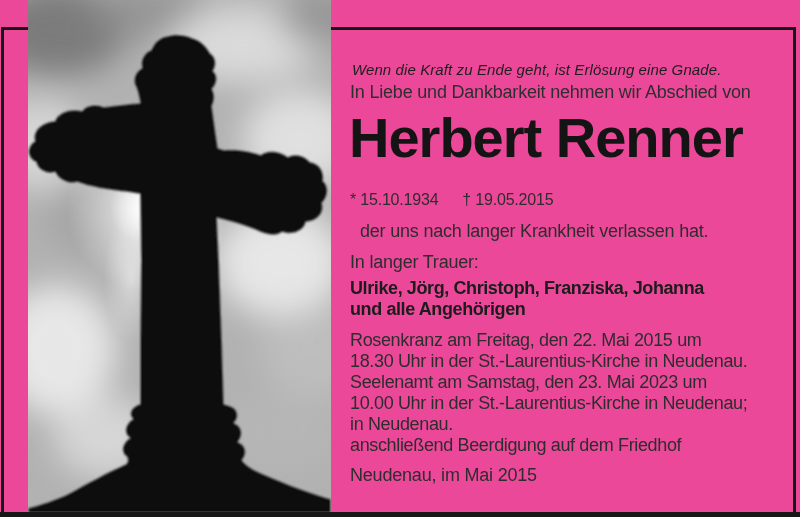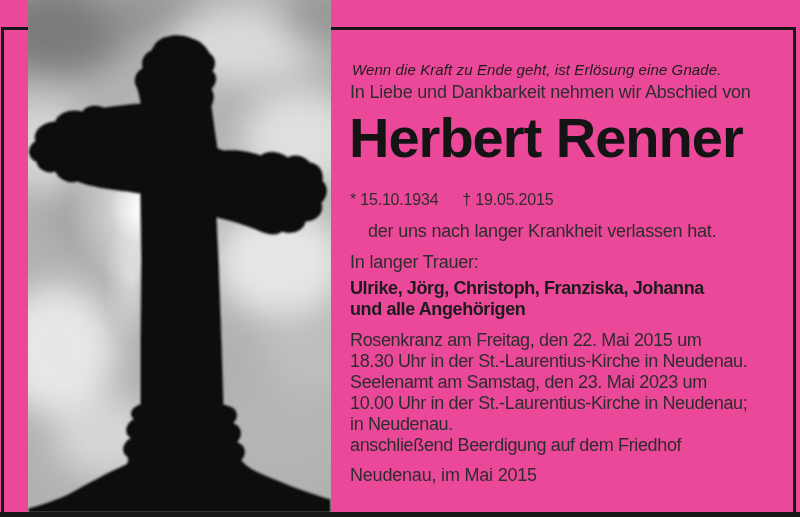--- a/index.html
+++ b/index.html
@@ -39,21 +39,21 @@
     font-size:18px; letter-spacing:-0.2px; color:#2e2e2e;
   }
   .name {
     left:349px; top:116px;
     font-size:56px; font-weight:bold; color:#141414; letter-spacing:-1px;
     line-height:44px;
   }
   .profession { left:350px; top:167px; font-size:18px; letter-spacing:-0.2px; }
   .dates { left:350px; top:191px; font-size:16px; letter-spacing:-0.2px; }
   .dates .birth { display:inline-block; margin-right:24px; }
-  .passing { left:368px; top:221px; font-size:18px; letter-spacing:-0.2px; }
+  .passing { left:360px; top:221px; font-size:18px; letter-spacing:-0.2px; }
   .trauer { left:350px; top:252px; font-size:18px; letter-spacing:-0.2px; }
   .mourners {
     left:350px; top:278px;
     font-size:18px; font-weight:bold; color:#1c1c1c;
     line-height:21px; letter-spacing:-0.4px;
   }
   .service {
     left:350px; top:330px;
     font-size:18px; line-height:21px; letter-spacing:-0.35px;
   }

